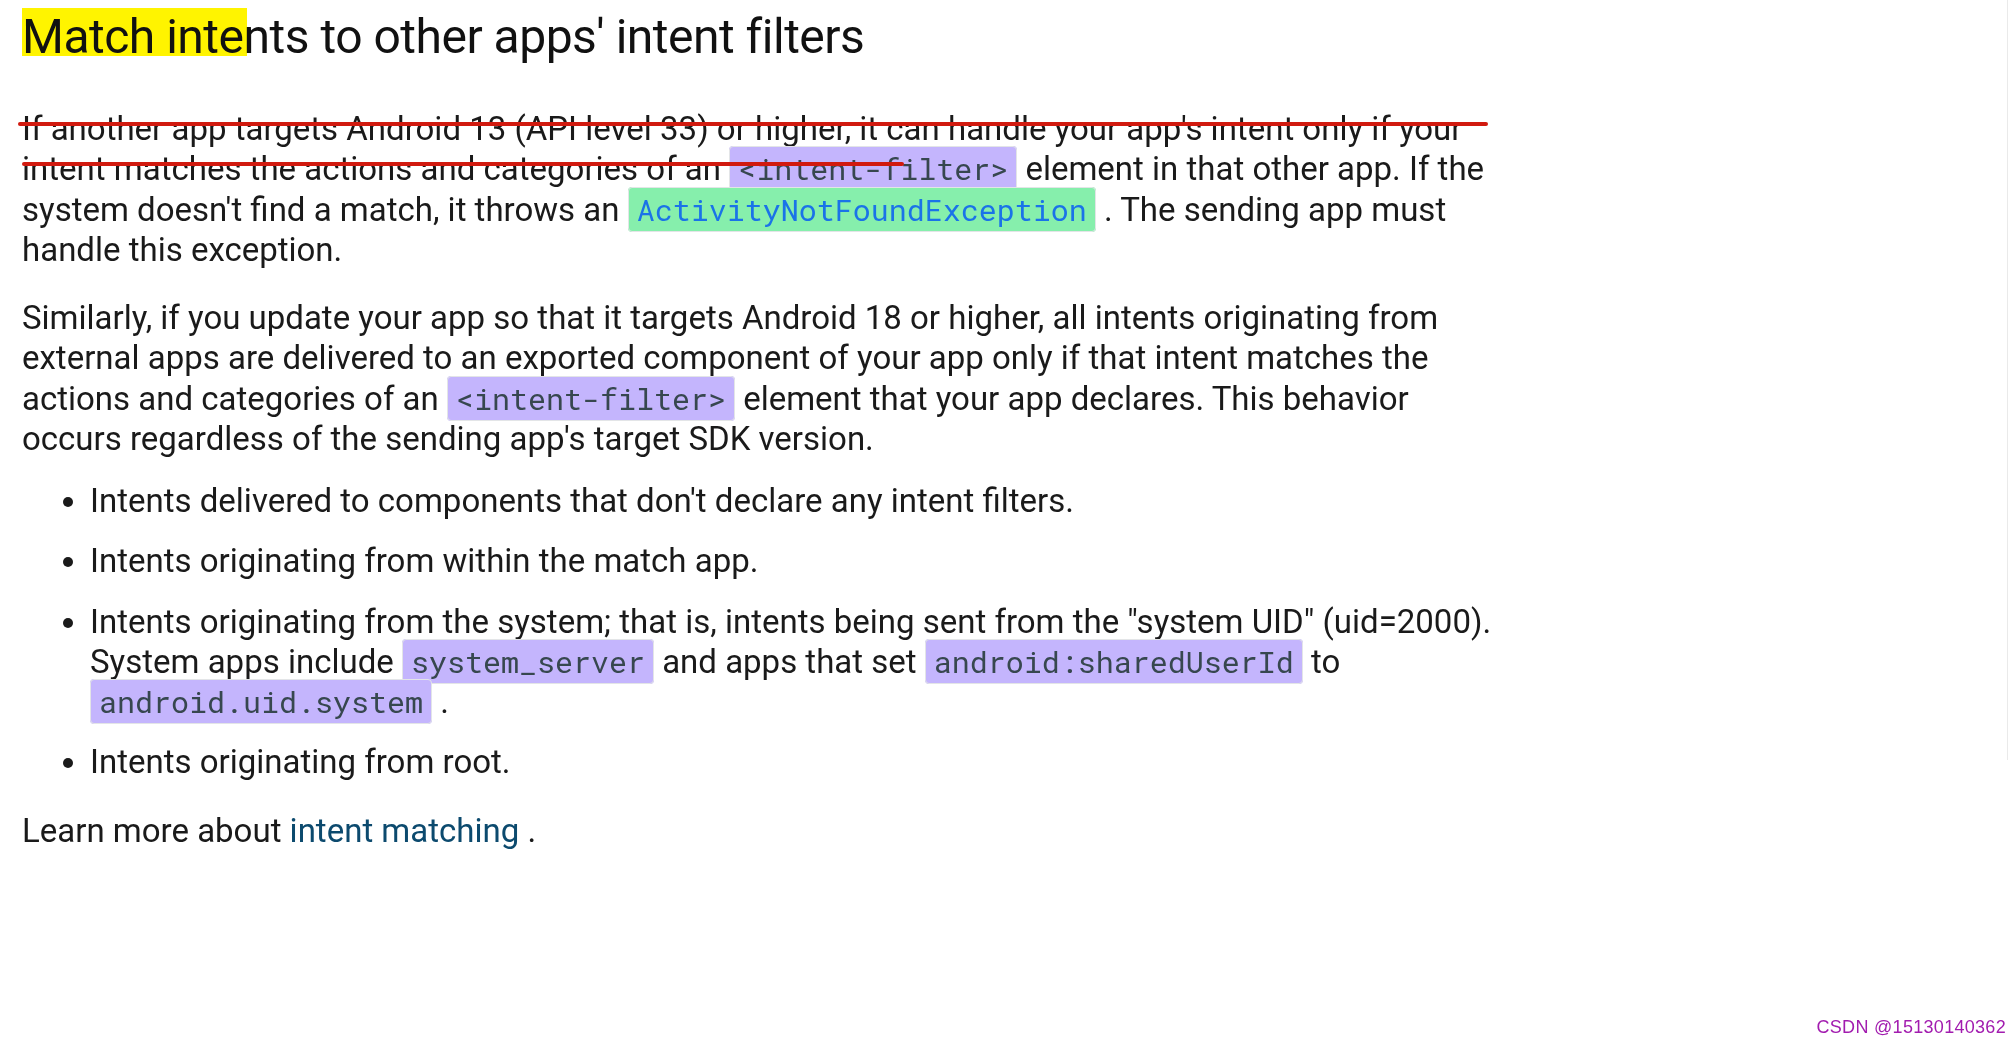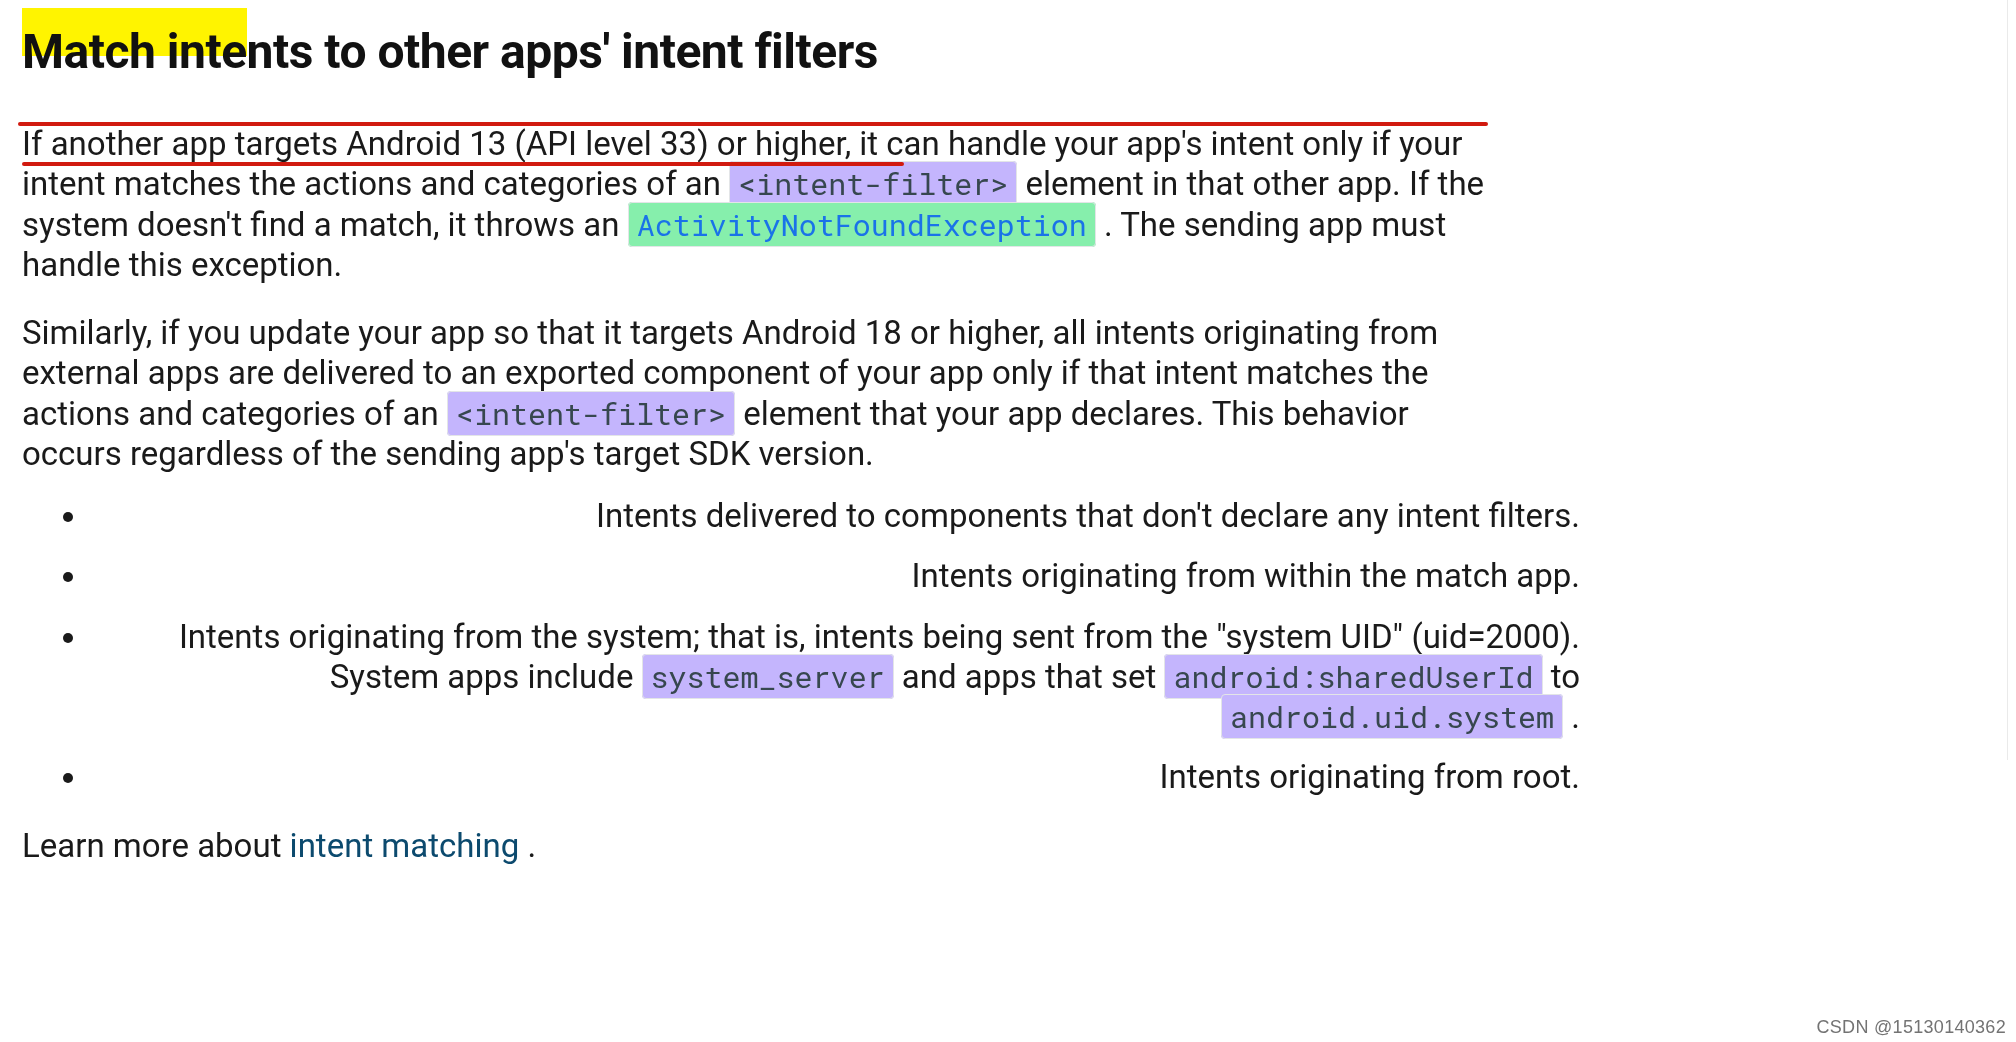--- a/index.html
+++ b/index.html
@@ -11,24 +11,24 @@
   }
   .page {
     width: 2016px;
     min-height: 1042px;
     box-sizing: border-box;
     padding: 0 22px 0 22px;
     position: relative;
   }
   h2.title {
     font-size: 48px;
-    font-weight: 700;
+    font-weight: 400;
     letter-spacing: -0.5px;
     margin: 0;
-    padding-top: 23px;
+    padding-top: 8px;
     padding-bottom: 4px;
     color: #111;
     position: relative;
     display: inline-block;
   }
   .highlight-box {
     position: absolute;
     left: 22px;
     top: 8px;
     height: 48px;
@@ -92,35 +92,34 @@
     text-decoration: none;
   }
   a.link {
     color: #0c4a6e;
     text-decoration: none;
   }
   ul.cases {
     margin: 22px 0 0 0;
     padding-left: 68px;
     max-width: 1490px;
-    text-align: right;
   }
   ul.cases li {
     font-size: 33px;
     line-height: 1.22;
     margin: 20px 0 20px 0;
     padding-left: 0;
     color: #1a1a1a;
   }
   .watermark {
     position: absolute;
     right: 10px;
     bottom: 4px;
     font-size: 18px;
-    color: #737373;
+    color: #a21caf;
     letter-spacing: 0.3px;
     font-family: Arial, sans-serif;
   }
   .right-vline {
     position: absolute;
     right: 8px;
     top: 0;
     width: 1px;
     height: 760px;
     background: #eaeaea;

